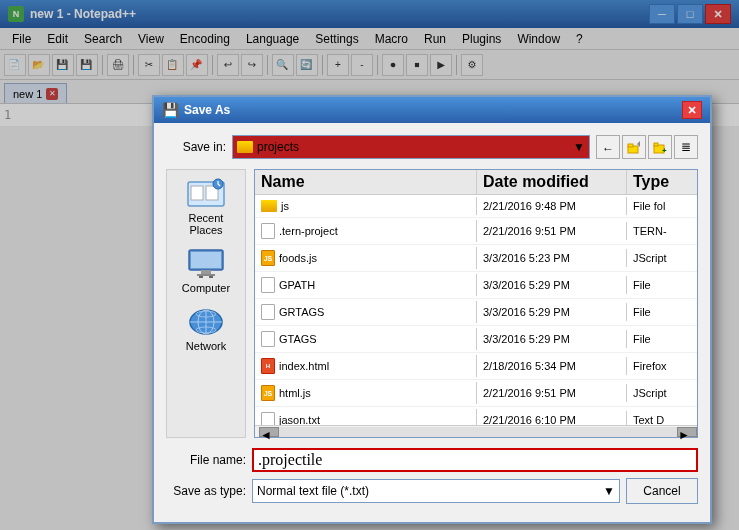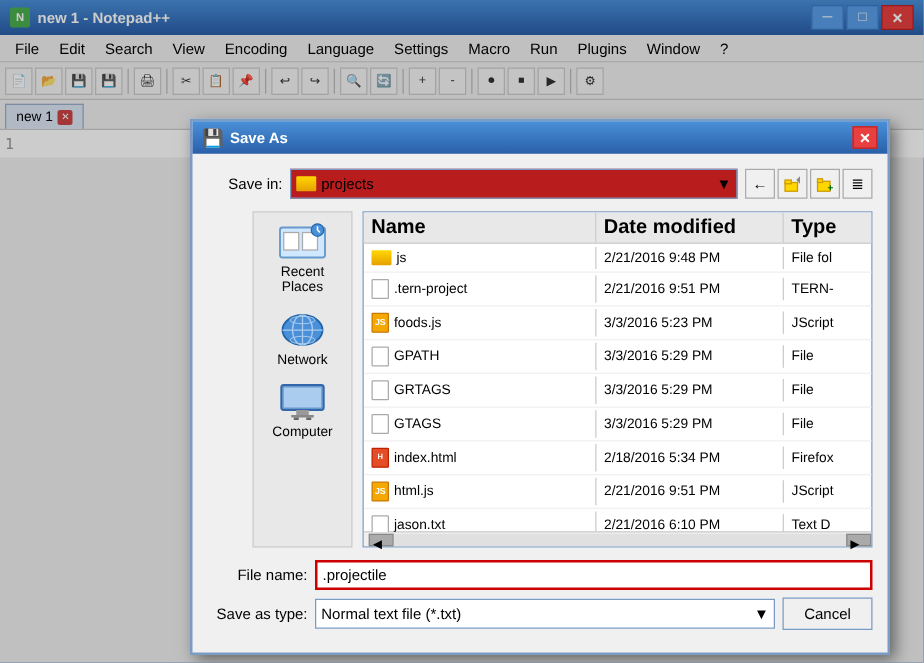--- a/index.html
+++ b/index.html
@@ -271,21 +271,20 @@
     
     .places-sidebar {
       width: 80px;
       display: flex;
       flex-direction: column;
       align-items: center;
       gap: 4px;
       padding: 4px 16px;
       background: #e8e8e8;
       border: 1px solid #ccc;
-      margin-left: 36px;
     }
 
     .place-item {
       display: flex;
       flex-direction: column;
       align-items: center;
       gap: 2px;
       padding: 4px;
       cursor: pointer;
       width: 76px;
@@ -547,43 +546,43 @@
               <rect x="20" y="8" width="12" height="14" fill="white" stroke="#aaa" stroke-width="1"></rect>
               <circle cx="32" cy="6" r="5" fill="#4a90d9" stroke="#2266aa" stroke-width="1"></circle>
               <polyline points="32,3 32,6 34,8" fill="none" stroke="white" stroke-width="1.2"></polyline>
             </svg>
           </div>
           <span class="place-label">Recent Places</span>
         </div>
         <div class="place-item">
           <div class="place-icon">
             <svg width="38" height="32" viewBox="0 0 38 32">
+              <rect x="2" y="2" width="34" height="20" rx="2" fill="#6699cc" stroke="#3366aa" stroke-width="1.5"></rect>
+              <rect x="4" y="4" width="30" height="16" fill="#aaccee"></rect>
+              <rect x="14" y="22" width="10" height="4" fill="#999"></rect>
+              <rect x="10" y="26" width="18" height="2" fill="#888"></rect>
+              <rect x="12" y="28" width="4" height="2" fill="#666"></rect>
+              <rect x="22" y="28" width="4" height="2" fill="#666"></rect>
+            </svg>
+          </div>
+          <span class="place-label">Computer</span>
+        </div>
+        <div class="place-item">
+          <div class="place-icon">
+            <svg width="38" height="32" viewBox="0 0 38 32">
               <ellipse cx="19" cy="16" rx="16" ry="12" fill="#4a90d9" stroke="#2266aa" stroke-width="1.5"></ellipse>
               <ellipse cx="19" cy="16" rx="8" ry="12" fill="none" stroke="#aaccee" stroke-width="1"></ellipse>
               <line x1="3" y1="16" x2="35" y2="16" stroke="#aaccee" stroke-width="1"></line>
               <line x1="19" y1="4" x2="19" y2="28" stroke="#aaccee" stroke-width="1"></line>
               <ellipse cx="19" cy="8" rx="10" ry="3" fill="none" stroke="#aaccee" stroke-width="0.8"></ellipse>
               <ellipse cx="19" cy="24" rx="10" ry="3" fill="none" stroke="#aaccee" stroke-width="0.8"></ellipse>
             </svg>
           </div>
           <span class="place-label">Network</span>
         </div>
-        <div class="place-item">
-          <div class="place-icon">
-            <svg width="38" height="32" viewBox="0 0 38 32">
-              <rect x="2" y="2" width="34" height="20" rx="2" fill="#6699cc" stroke="#3366aa" stroke-width="1.5"></rect>
-              <rect x="4" y="4" width="30" height="16" fill="#aaccee"></rect>
-              <rect x="14" y="22" width="10" height="4" fill="#999"></rect>
-              <rect x="10" y="26" width="18" height="2" fill="#888"></rect>
-              <rect x="12" y="28" width="4" height="2" fill="#666"></rect>
-              <rect x="22" y="28" width="4" height="2" fill="#666"></rect>
-            </svg>
-          </div>
-          <span class="place-label">Computer</span>
-        </div>
       </div>
 
       <div class="file-list-area">
         <div class="file-list-header">
           <div class="col-name">Name</div>
           <div class="col-date">Date modified</div>
           <div class="col-type">Type</div>
         </div>
         <div class="file-list" id="file-list-container">
         <div class="file-row">
@@ -664,21 +663,21 @@
           <div style="flex:1;height:10px;background:#e0e0e0;"></div>
           <div style="width:20px;height:10px;background:#aaa;border:1px solid #888;">►</div>
         </div>
       </div>
     </div>
 
     <div class="bottom-area">
       <div class="form-row">
         <span class="form-label">File name:</span>
         <div style="flex:1; height:24px; border:2px solid #cc0000; background:white; display:flex; align-items:center; padding:0 4px;">
-          <input type="text" style="border: none; outline: none; width: 100%; font-size: 12px;" value=".projectile">
+          <input type="text" style="border: none; outline: none; width: 100%; font-size: 16px; font-family: Liberation Serif, serif;" value=".projectile">
         </div>
       </div>
       <div class="form-row">
         <span class="form-label">Save as type:</span>
         <div style="flex:1; height:24px; border:1px solid #7a9cc4; background:white; display:flex; align-items:center; padding:0 4px; justify-content:space-between;">
           <span>Normal text file (*.txt)</span>
           <span>▼</span>
         </div>
         <div class="btn-primary">Cancel</div>
       </div>

